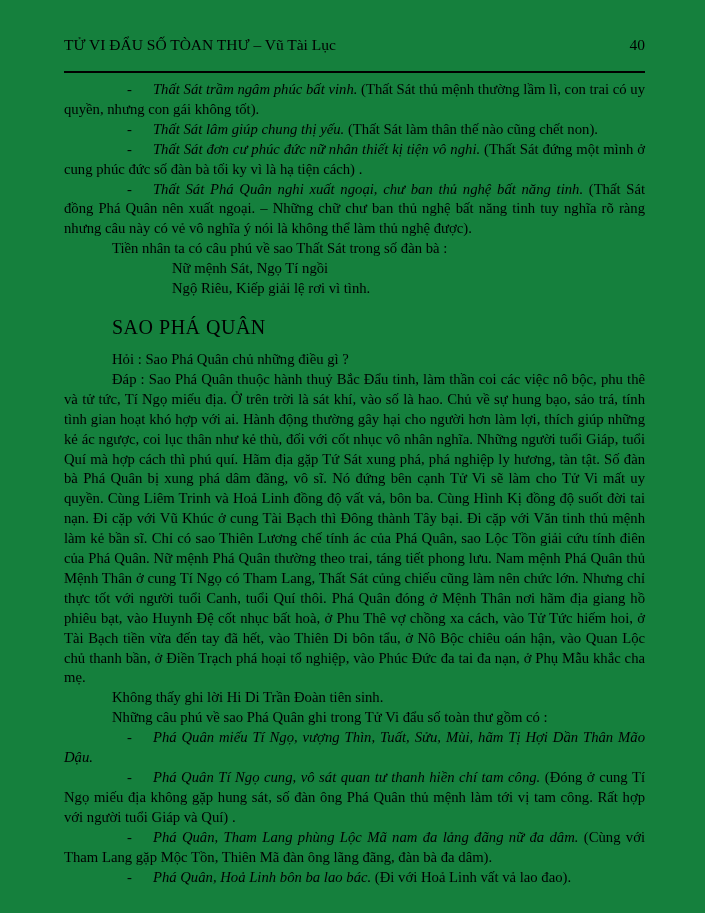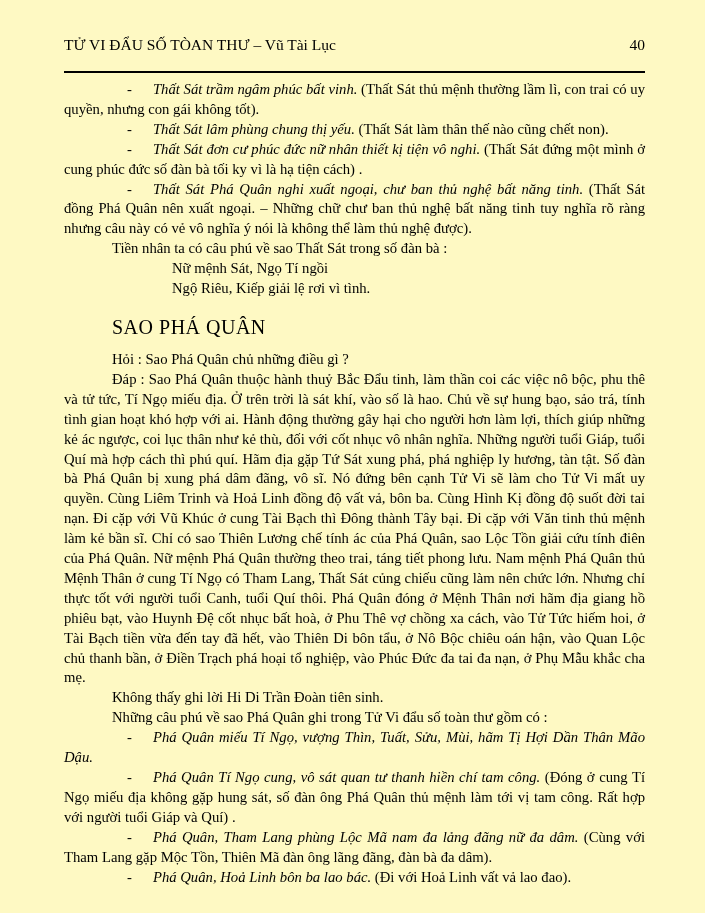--- a/index.html
+++ b/index.html
@@ -5,21 +5,21 @@
   * { margin: 0; padding: 0; box-sizing: border-box; }
   html, body { background: #ffffff; }
   body {
     width: 705px; height: 913px;
     font-family: "Liberation Serif", "DejaVu Serif", serif;
     color: #000;
     overflow: hidden;
   }
   .page {
     width: 705px; height: 913px;
-    background: #fef9c3;
+    background: #15803d;
     padding: 36px 60px 0 64px;
   }
   .hdr {
     display: flex; justify-content: space-between; align-items: baseline;
     font-size: 15.5px; line-height: 18px;
   }
   .rule {
     border-top: 2px solid #000;
     margin-top: 17px; margin-bottom: 7px;
   }
@@ -53,21 +53,21 @@
     <span>TỬ VI ĐẨU SỐ TÒAN THƯ – Vũ Tài Lục</span>
     <span>40</span>
   </div>
 
   <div class="rule"></div>
 
   <div class="body">
 
     <p class="bullet"><span class="dash">-</span><span class="phrase">Thất Sát trầm ngâm phúc bất vinh.</span><span class="note"> (Thất Sát thủ mệnh thường lầm lì, con trai có uy quyền, nhưng con gái không tốt).</span></p>
 
-    <p class="bullet"><span class="dash">-</span><span class="phrase">Thất Sát lâm phùng chung thị yếu.</span><span class="note"> (Thất Sát làm thân thế nào cũng chết non).</span></p>
+    <p class="bullet"><span class="dash">-</span><span class="phrase">Thất Sát lâm giúp chung thị yếu.</span><span class="note"> (Thất Sát làm thân thế nào cũng chết non).</span></p>
 
     <p class="bullet"><span class="dash">-</span><span class="phrase">Thất Sát đơn cư phúc đức nữ nhân thiết kị tiện vô nghi.</span><span class="note"> (Thất Sát đứng một mình ở cung phúc đức số đàn bà tối ky vì là hạ tiện cách) .</span></p>
 
     <p class="bullet"><span class="dash">-</span><span class="phrase">Thất Sát Phá Quân nghi xuất ngoại, chư ban thủ nghệ bất năng tinh.</span><span class="note"> (Thất Sát đồng Phá Quân nên xuất ngoại. – Những chữ chư ban thủ nghệ bất năng tinh tuy nghĩa rõ ràng nhưng câu này có vẻ vô nghĩa ý nói là không thể làm thủ nghệ được).</span></p>
 
     <p class="indent">Tiền nhân ta có câu phú về sao Thất Sát trong số đàn bà :</p>
 
     <p class="verse-line">Nữ mệnh Sát, Ngọ Tí ngồi</p>
     <p class="verse-line">Ngộ Riêu, Kiếp giải lệ rơi vì tình.</p>
 

